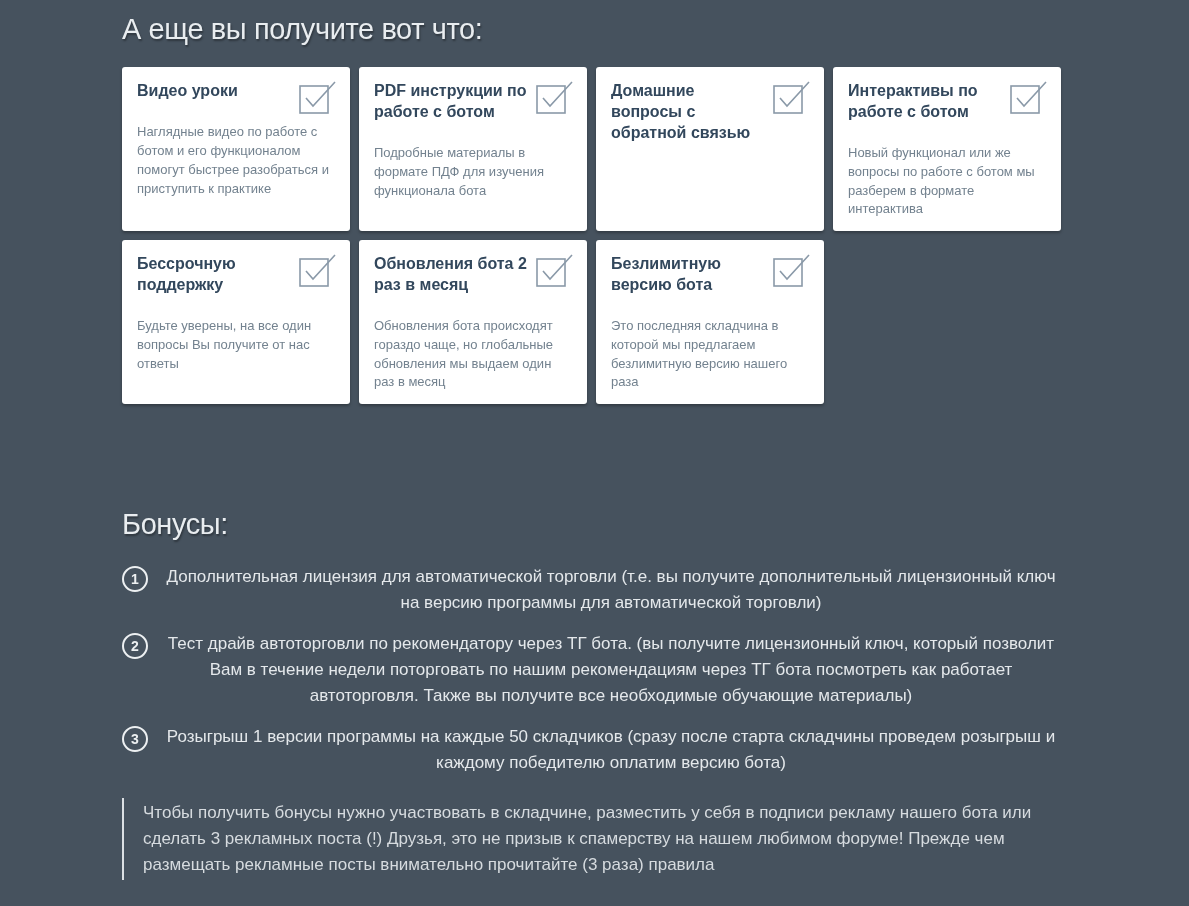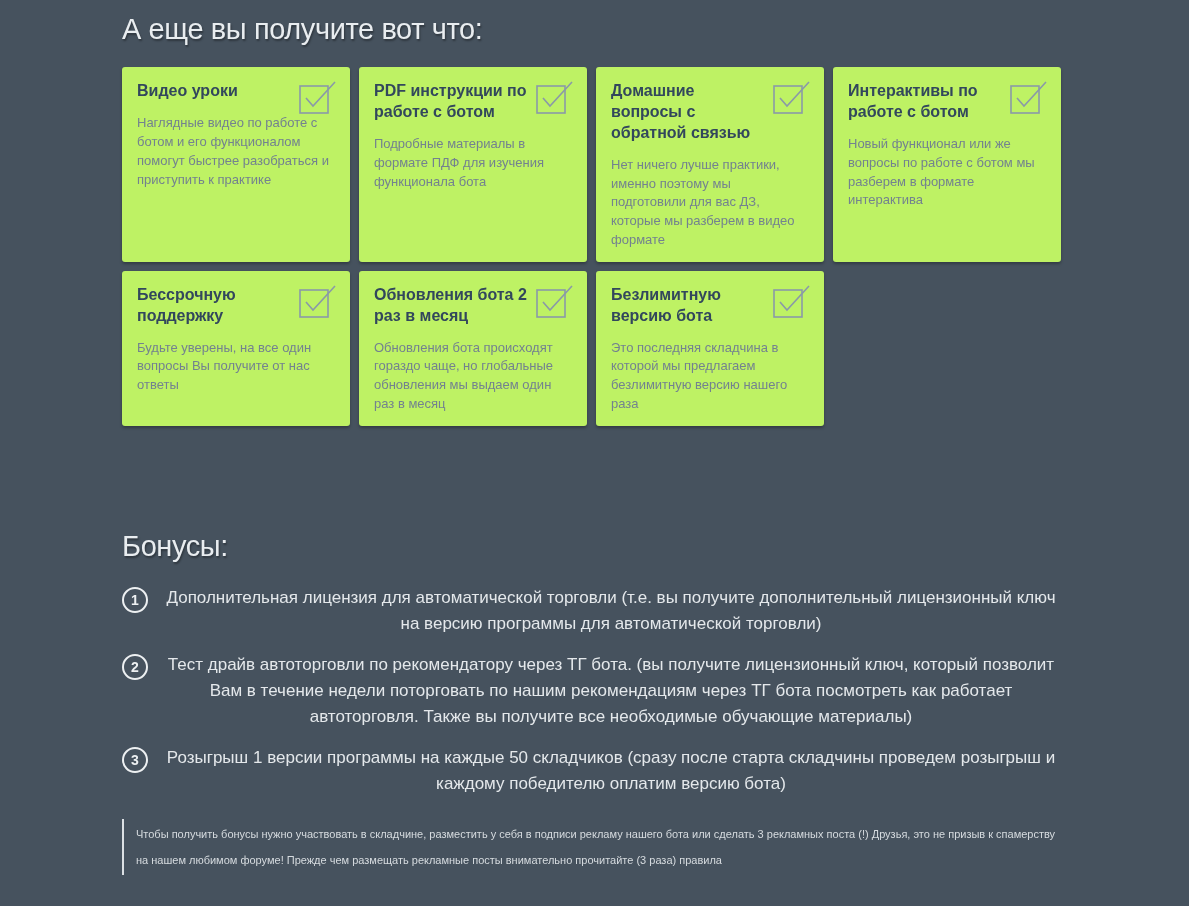--- a/index.html
+++ b/index.html
@@ -24,35 +24,35 @@
   }
   
   .cards-grid {
     margin-top: 21px;
     display: grid;
     grid-template-columns: repeat(4, 1fr);
     gap: 9px;
   }
   .card {
     position: relative;
-    background: #bef264;
+    background: #ffffff;
     border-radius: 3px;
     min-height: 141px;
     padding: 14px 15px 12px 15px;
     box-shadow: 0 2px 3px rgba(0,0,0,0.28);
   }
   .card-title {
     color: #32475C;
     font-size: 16px;
     font-weight: bold;
     line-height: 1.3;
     padding-right: 42px;
   }
   .card-text {
-    margin-top: 12px;
+    margin-top: 21px;
     color: #73828F;
     font-size: 13px;
     line-height: 1.45;
   }
   .card-icon {
     position: absolute;
     top: 12px;
     right: 13px;
     width: 38px;
     height: 36px;
@@ -83,23 +83,23 @@
     margin-left: 13px;
     color: #E4E8EB;
     font-size: 17px;
     line-height: 26px;
     max-width: 930px;
     text-align: center;
   }
   .bonus-note {
     margin-top: 22px;
     border-left: 2px solid #DCE0E4;
-    padding: 2px 0 2px 12px;
+    padding: 2px 0 2px 19px;
     color: #D6DBDF;
-    font-size: 11px;
+    font-size: 17px;
     line-height: 26px;
     max-width: 960px;
   }
 </style>
 </head>
 <body>
 
 <div class="container">
 
   <h1 class="section-heading">А еще вы получите вот что:</h1>
@@ -129,21 +129,20 @@
     </div>
 
     <div class="card">
       <span class="card-icon">
         <svg width="38" height="36" viewBox="0 0 38 36">
             <rect x="1" y="7" width="28" height="27" fill="none" stroke="#8A99A8" stroke-width="1.6"></rect>
             <polyline points="7,19 14,27 36,3" fill="none" stroke="#8A99A8" stroke-width="1.6"></polyline>
           </svg>
       </span>
       <div class="card-title">Домашние вопросы с обратной связью</div>
-      <div class="card-text">Нет ничего лучше практики, именно поэтому мы подготовили для вас ДЗ, которые мы разберем в видео формате</div>
     </div>
 
     <div class="card">
       <span class="card-icon">
         <svg width="38" height="36" viewBox="0 0 38 36">
             <rect x="1" y="7" width="28" height="27" fill="none" stroke="#8A99A8" stroke-width="1.6"></rect>
             <polyline points="7,19 14,27 36,3" fill="none" stroke="#8A99A8" stroke-width="1.6"></polyline>
           </svg>
       </span>
       <div class="card-title">Интерактивы по работе с ботом</div>

